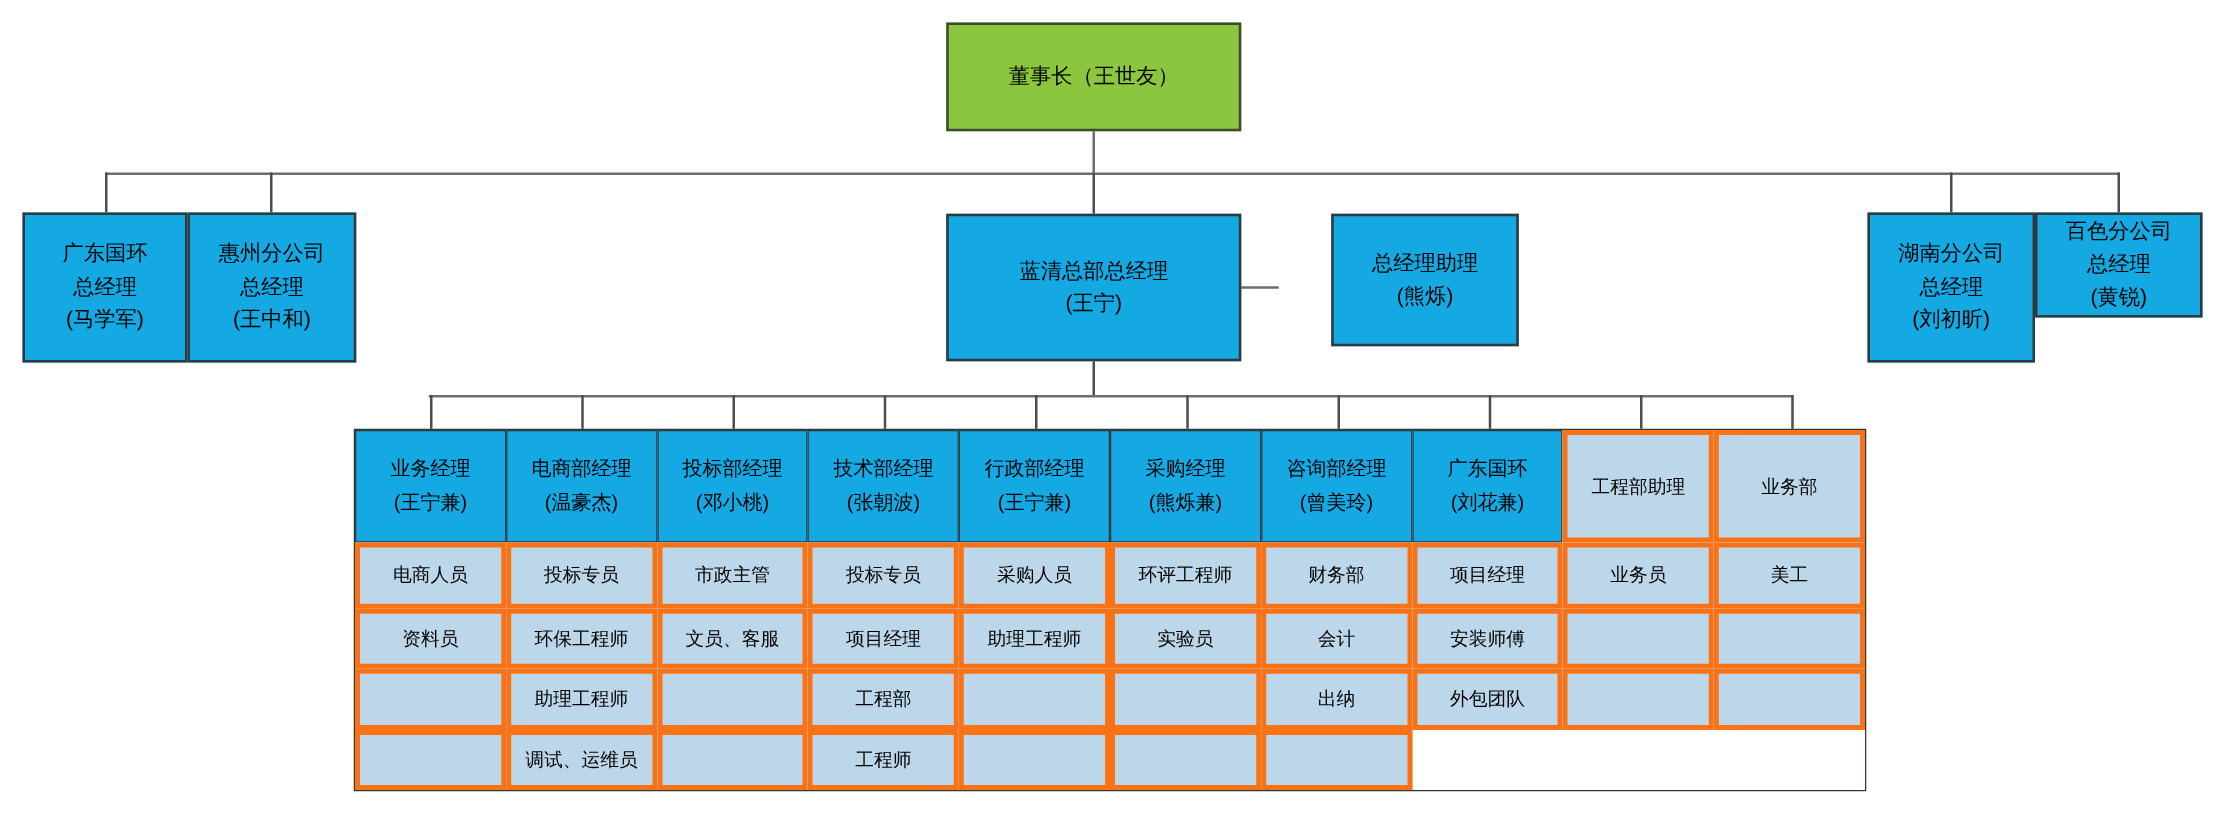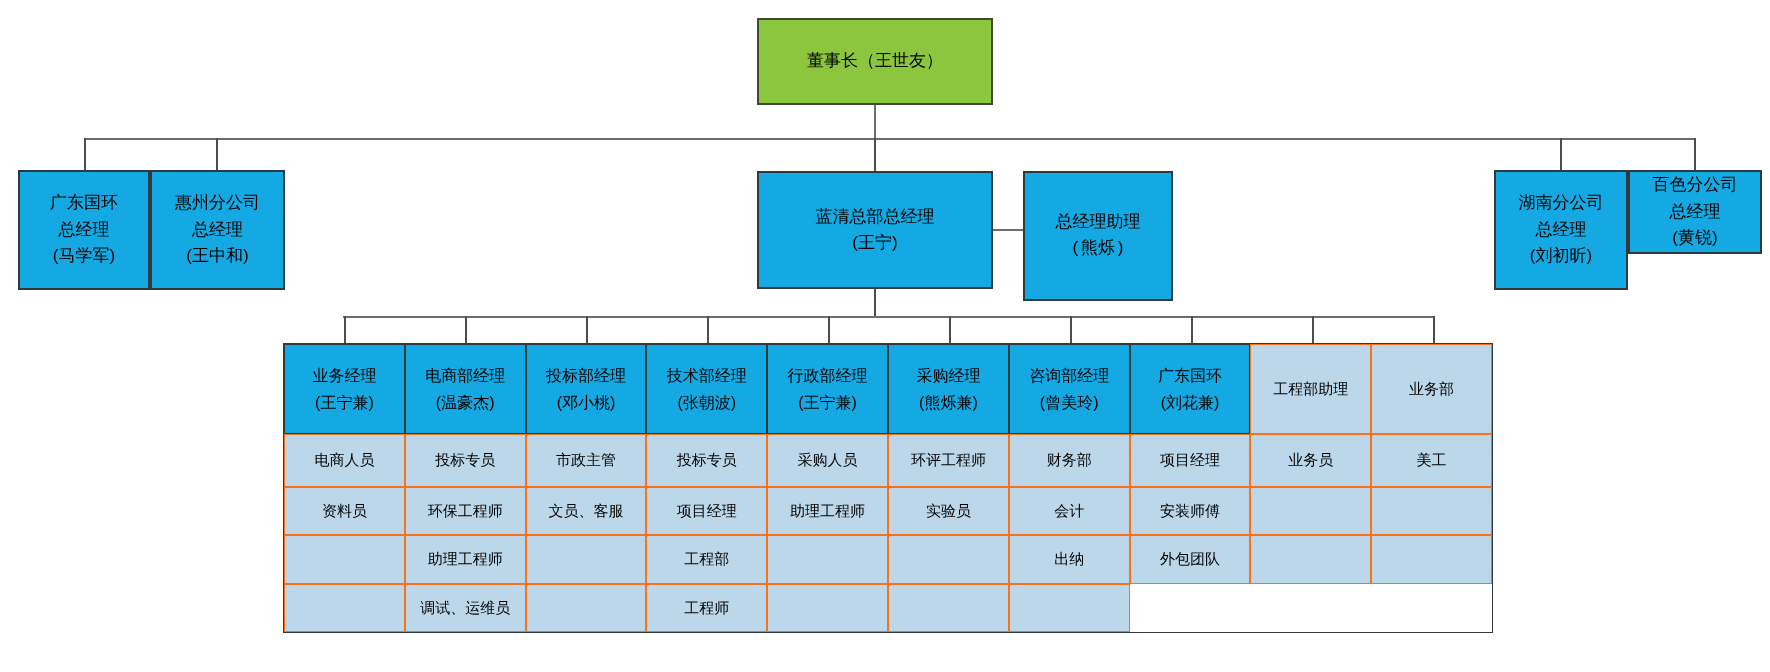--- a/index.html
+++ b/index.html
@@ -36,21 +36,21 @@
   }
   .hcell{
     background:#14a9e2;
     border:1px solid #2f3a3f;
     display:flex;align-items:center;justify-content:center;
     text-align:center;white-space:pre-line;
     font-size:16px;line-height:1.7;
   }
   .bcell{
     background:#bdd7ea;
-    border:1px solid #f97316;
+    border:4px solid #f97316;
     display:flex;align-items:center;justify-content:center;
     text-align:center;
     font-size:15px;
   }
 </style>
 </head>
 <body>
 
 <div id="canvas">
 
@@ -82,21 +82,21 @@
   <div class="node root" style="left:757px;top:18px;width:236px;height:87px;">董事长（王世友）</div>
 
   <div class="node" style="left:18px;top:170px;width:132px;height:120px;">广东国环
 总经理
 (马学军)</div>
   <div class="node" style="left:150px;top:170px;width:135px;height:120px;">惠州分公司
 总经理
 (王中和)</div>
   <div class="node" style="left:757px;top:171px;width:236px;height:118px;">蓝清总部总经理
 (王宁)</div>
-  <div class="node" style="left:1023px;top:171px;width:150px;height:130px;font-family:Liberation Mono, monospace;">总经理助理
+  <div class="node" style="left:1065px;top:171px;width:150px;height:106px;">总经理助理
 (熊烁)</div>
   <div class="node" style="left:1494px;top:170px;width:134px;height:120px;">湖南分公司
 总经理
 (刘初昕)</div>
   <div class="node" style="left:1628px;top:170px;width:134px;height:84px;">百色分公司
 总经理
 (黄锐)</div>
 
   <div id="org-table">
       <div class="hcell">业务经理

